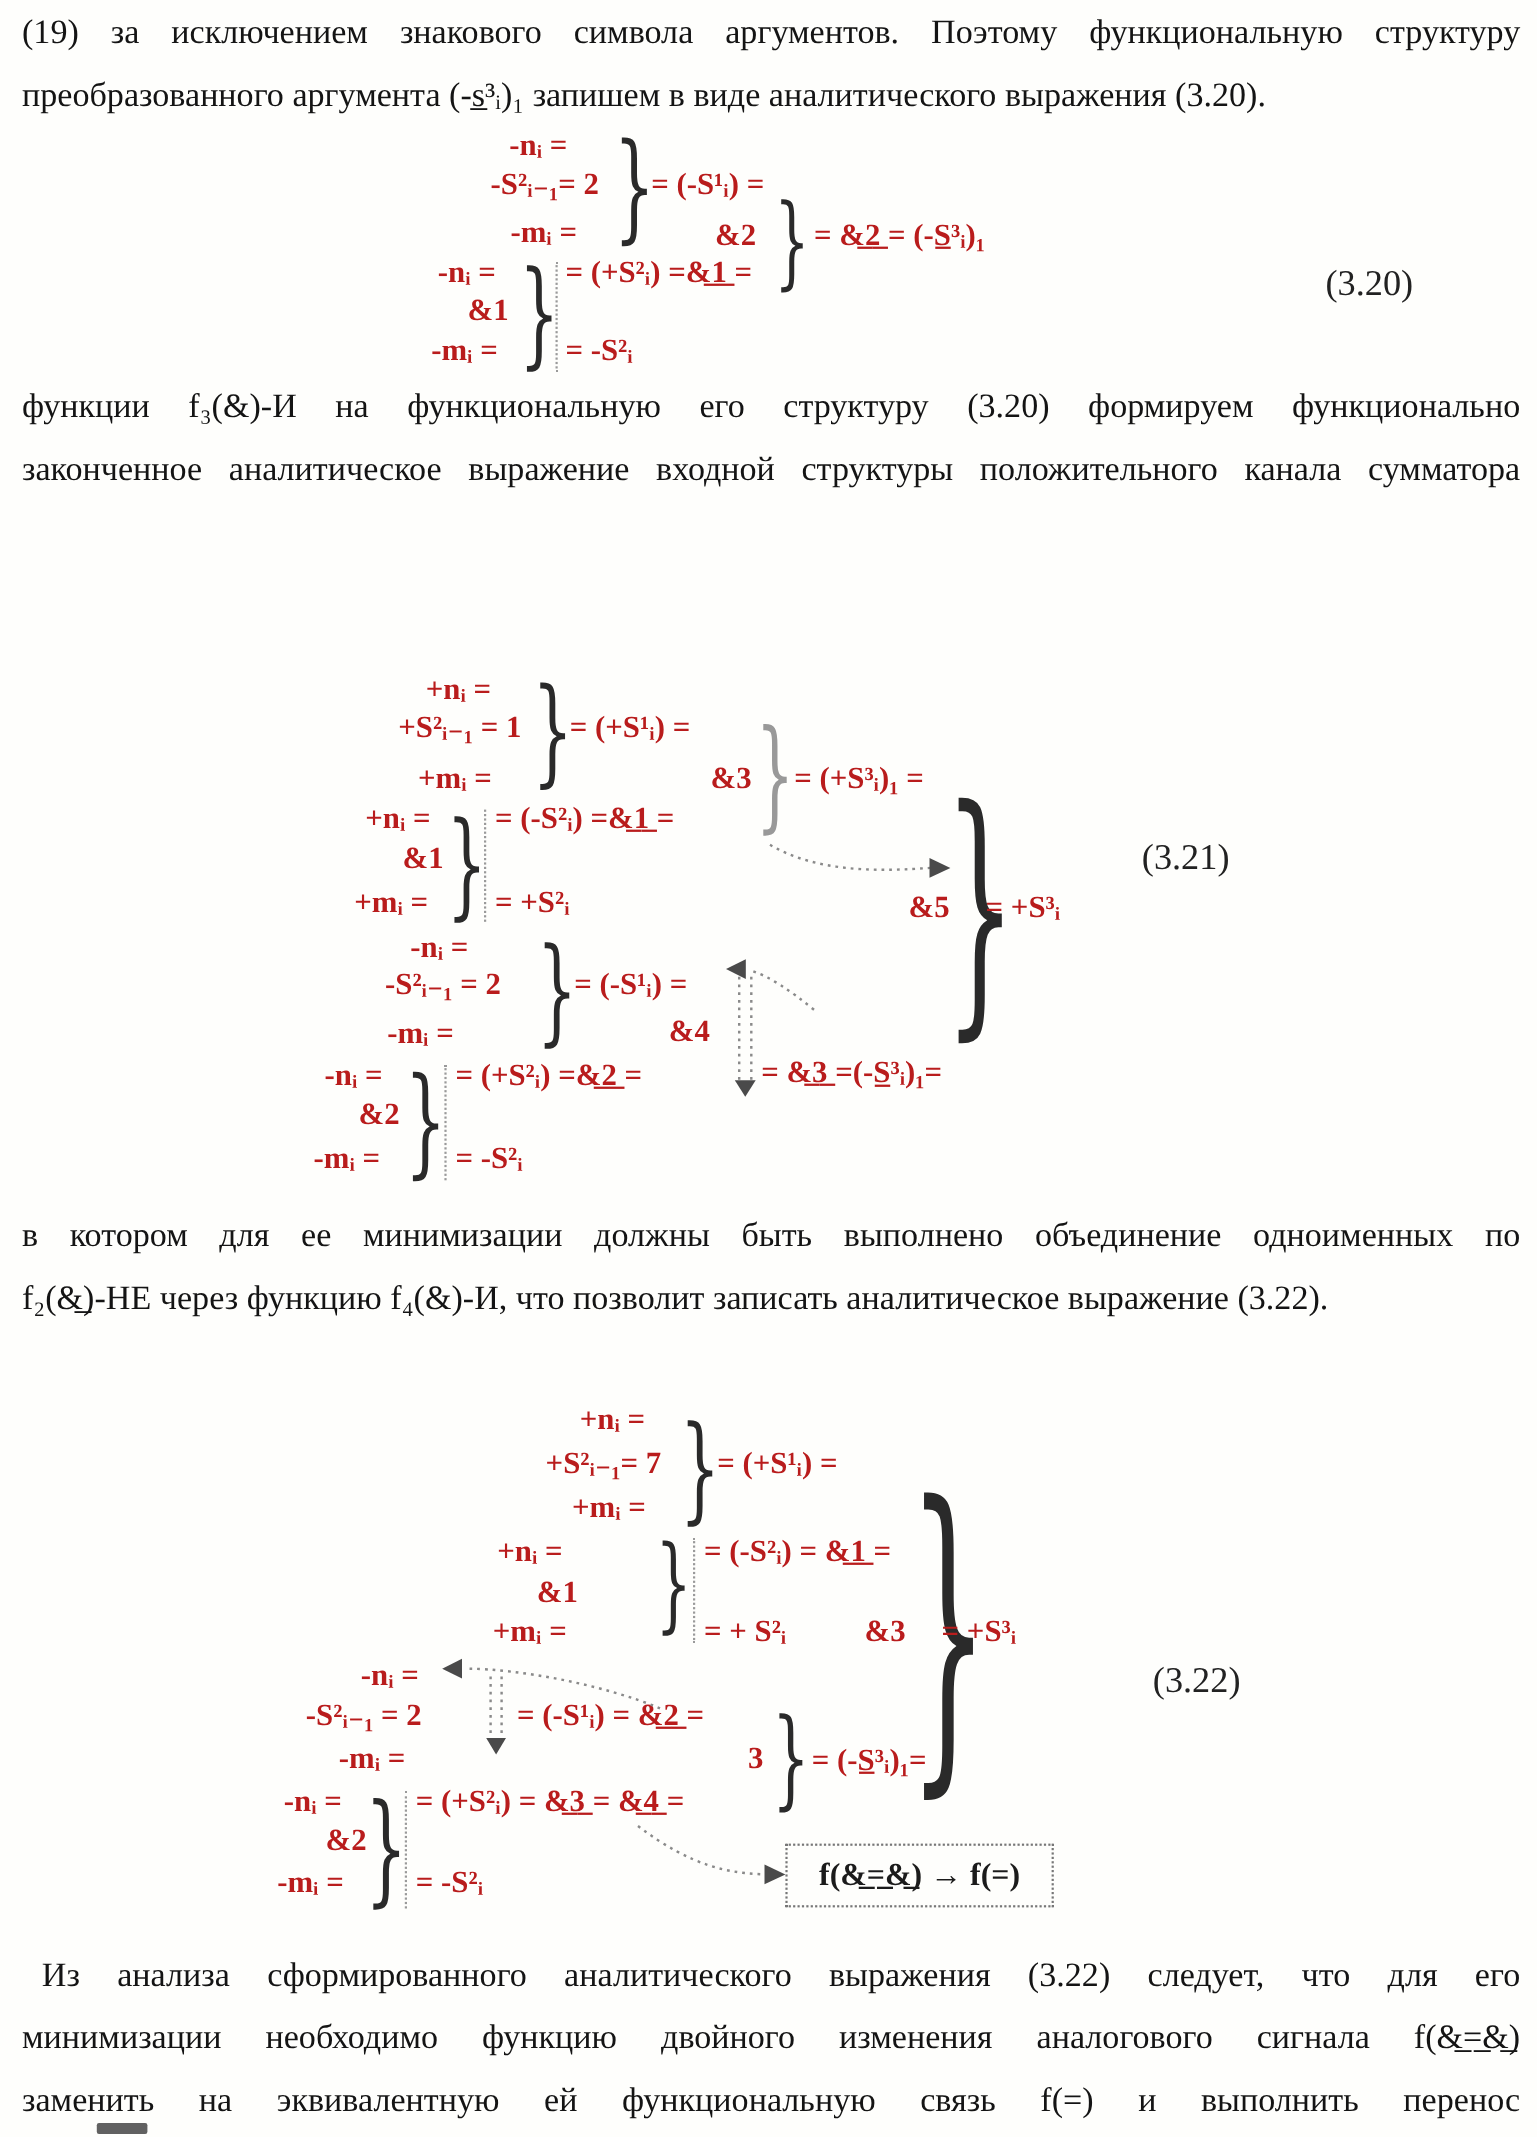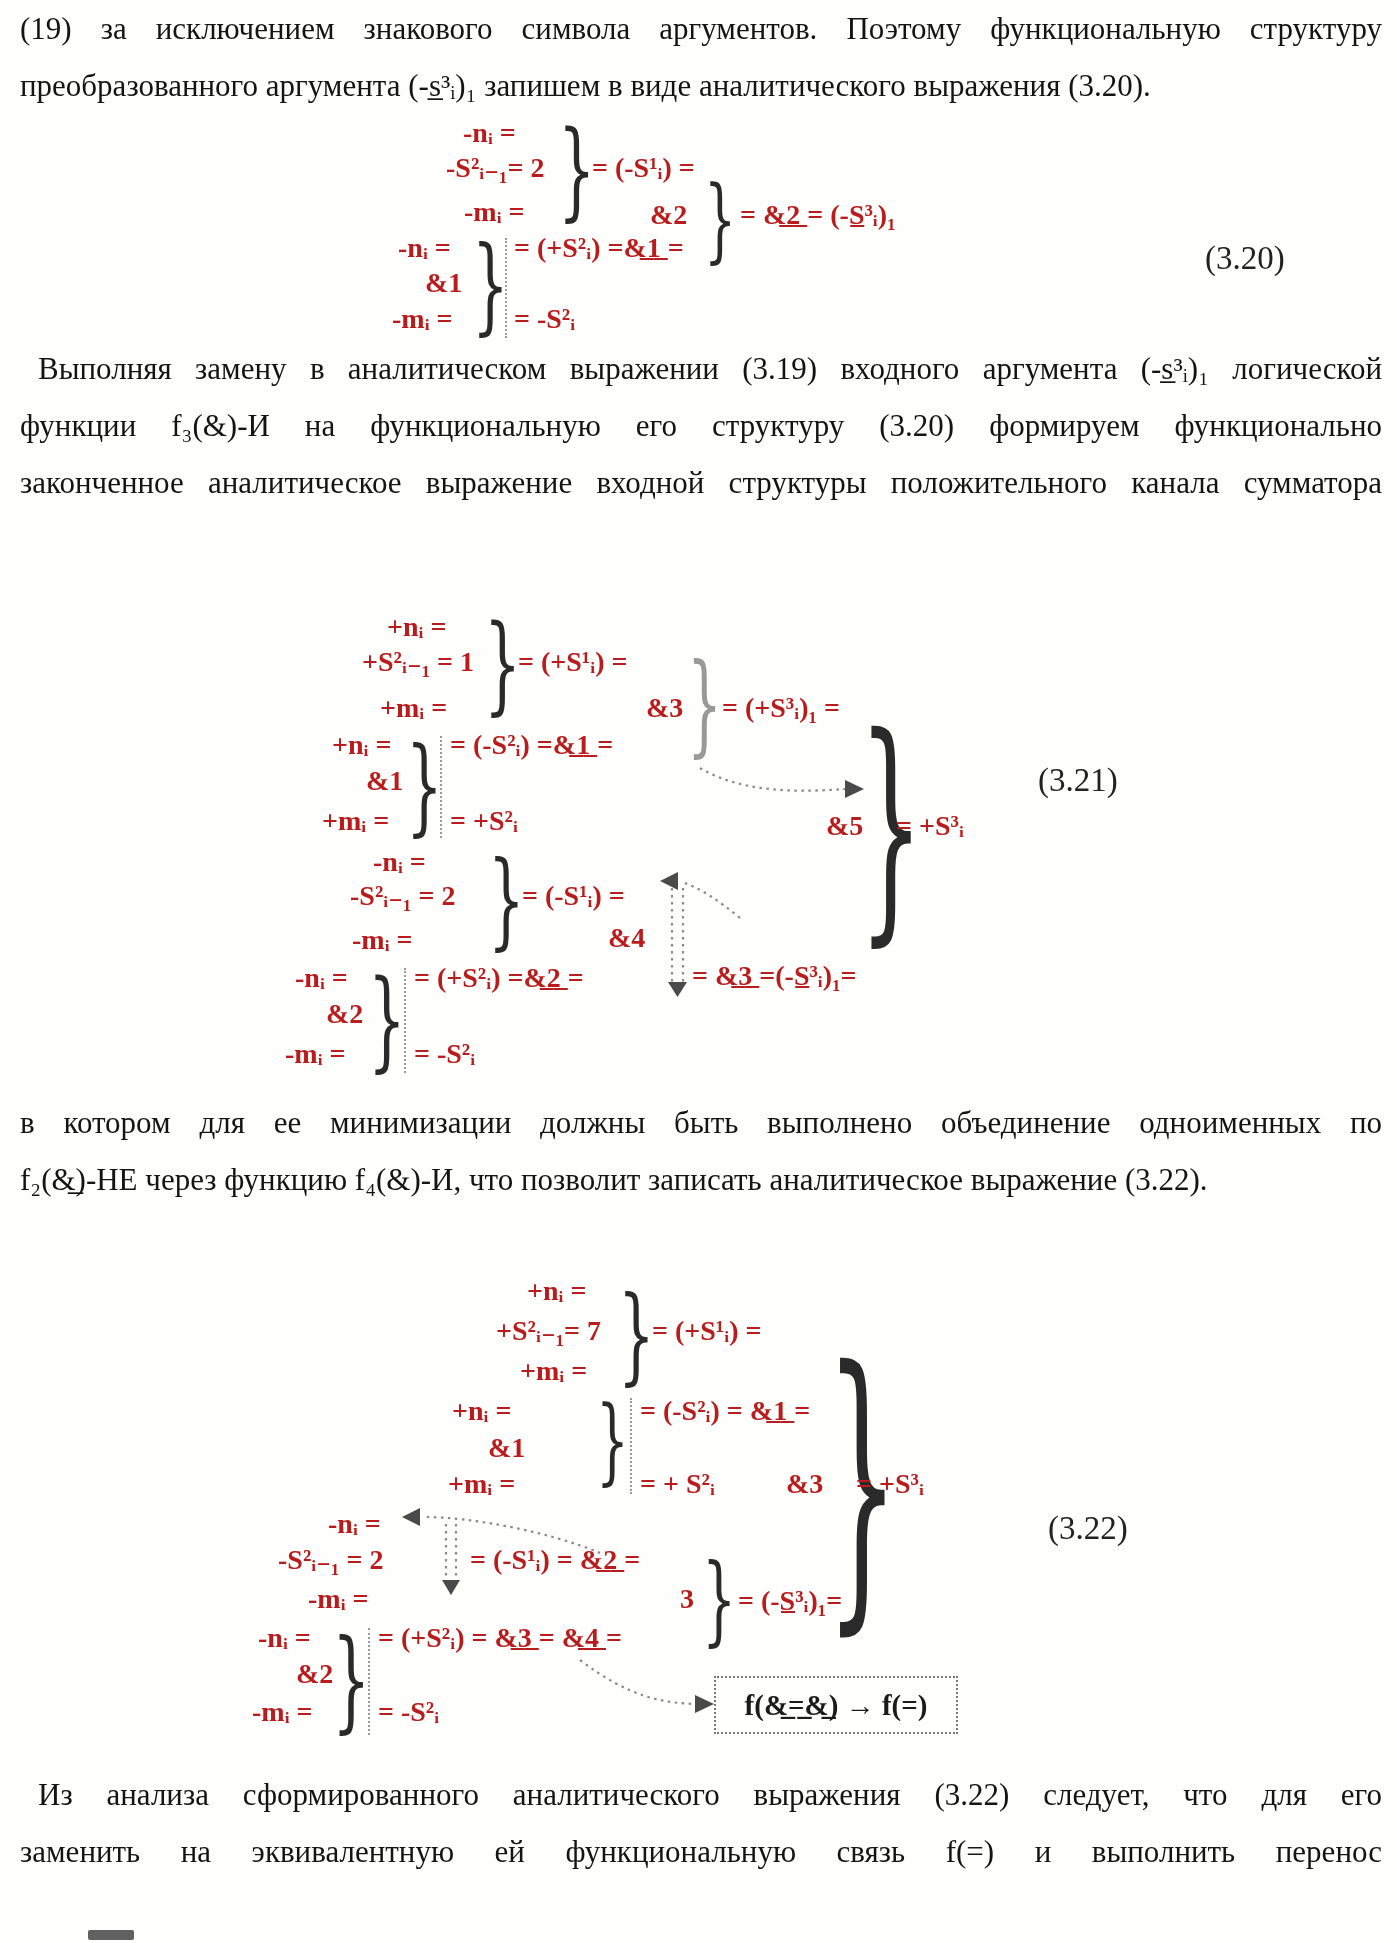--- a/index.html
+++ b/index.html
@@ -54,21 +54,20 @@
   <span class="fi" style="left:398px;top:231px">-nᵢ =</span>
   <span class="br" style="left:462px;top:228px;font-size:105px;line-height:114px;transform:scaleX(.55)">}</span>
   <span class="dvl" style="left:505px;top:238px;height:100px"></span>
   <span class="fi" style="left:514px;top:231px">= (+S²ᵢ) =&amp;̲1̲ =</span>
   <span class="fi" style="left:425px;top:266px">&amp;1</span>
   <span class="fi" style="left:392px;top:302px">-mᵢ =</span>
   <span class="fi" style="left:514px;top:302px">= -S²ᵢ</span>
   <span class="flabel" style="left:1205px;top:238px">(3.20)</span>
 
   <div class="para" style="top:340px">
-    <div class="ln ind">Выполняя замену в аналитическом выражении (3.19) входного аргумента (-s̲³ᵢ)₁ логической</div>
     <div class="ln">функции f₃(&amp;)-И на функциональную его структуру (3.20) формируем функционально</div>
     <div class="ln">законченное аналитическое выражение входной структуры положительного канала сумматора</div>
   </div>
 
   <span class="fi" style="left:387px;top:610px">+nᵢ =</span>
   <span class="fi" style="left:362px;top:645px">+S²ᵢ₋₁ = 1</span>
   <span class="br" style="left:474px;top:607px;font-size:106px;line-height:115px;transform:scaleX(.55)">}</span>
   <span class="fi" style="left:518px;top:645px">= (+S¹ᵢ) =</span>
   <span class="fi" style="left:380px;top:691px">+mᵢ =</span>
   <span class="fi" style="left:646px;top:691px">&amp;3</span>
@@ -138,20 +137,21 @@
   <span class="fi" style="left:296px;top:1657px">&amp;2</span>
   <span class="fi" style="left:252px;top:1695px">-mᵢ =</span>
   <span class="fi" style="left:378px;top:1695px">= -S²ᵢ</span>
 
   <div class="fbox" style="left:714px;top:1676px;width:240px;height:54px">
     <span>f(&amp;̲=̲&amp;̲) → f(=)</span>
   </div>
 
   <div class="para" style="top:1766px">
     <div class="ln ind">Из анализа сформированного аналитического выражения (3.22) следует, что для его</div>
+    <div class="ln">минимизации необходимо функцию двойного изменения аналогового сигнала f(&amp;̲=̲&amp;̲)</div>
     <div class="ln">заменить на эквивалентную ей функциональную связь f(=) и выполнить перенос</div>
   </div>
 
   <svg class="ov" width="1397" height="1943" viewBox="0 0 1397 1943">
     <g stroke="#8a8a8a" stroke-width="2.2" fill="none" stroke-dasharray="2.5 4.5">
       <path d="M700,768 C744,794 802,792 846,789"></path>
       <path d="M740,918 C718,900 700,888 682,882"></path>
       <path d="M672,888 L672,982"></path>
       <path d="M683,888 L683,982"></path>
       <path d="M600,1553 C550,1532 472,1517 424,1517"></path>

